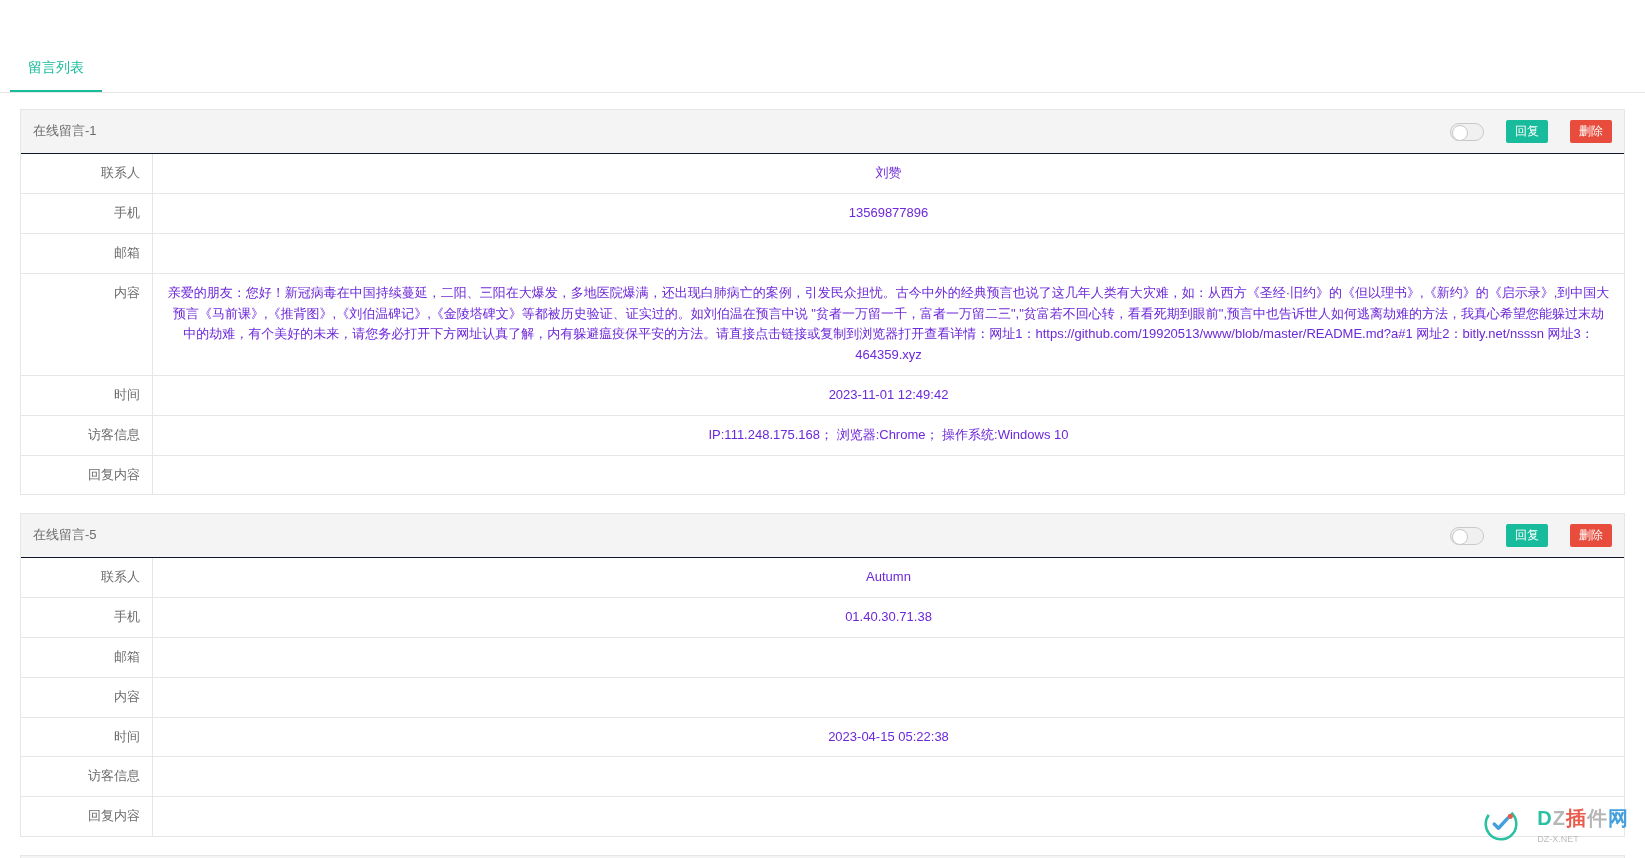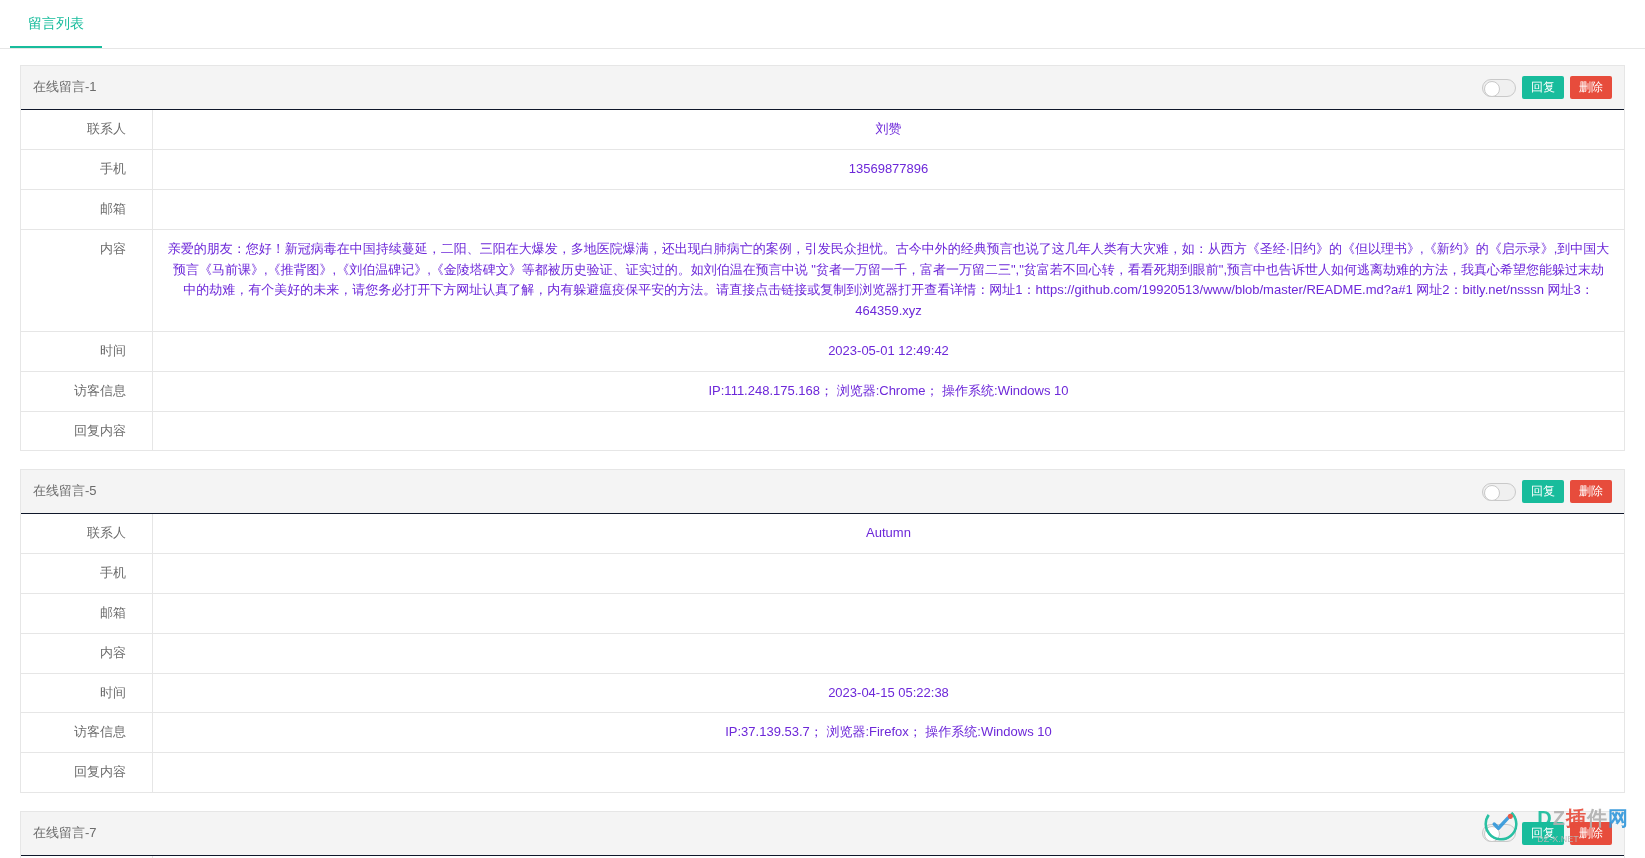--- a/index.html
+++ b/index.html
@@ -10,20 +10,21 @@
     font-size: 13px;
     line-height: 1.6;
     padding-bottom: 40px;
   }
 
   
   .tabs {
     display: flex;
     border-bottom: 1px solid #e6e6e6;
     padding: 0 10px;
+    margin-top: 44px;
   }
   .tab {
     padding: 12px 18px;
     color: #18bc9c;
     border-bottom: 2px solid transparent;
     cursor: pointer;
     font-size: 14px;
   }
   .tab.active {
     color: #18bc9c;
@@ -79,36 +80,37 @@
 
   .btn {
     display: inline-flex;
     align-items: center;
     padding: 3px 9px;
     font-size: 12px;
     color: #fff;
     border-radius: 2px;
     cursor: pointer;
     border: none;
+    margin-left: 16px;
   }
   .btn-teal { background: #18bc9c; }
   .btn-red  { background: #e74c3c; font-family: Liberation Mono, monospace; }
 
   
   .row {
     display: flex;
     border-bottom: 1px solid #e6e6e6;
     min-height: 36px;
   }
   .row:last-child { border-bottom: none; }
   .row-label {
     width: 132px;
     flex: 0 0 132px;
     text-align: right;
-    padding: 9px 26px 9px 8px;
+    padding: 9px 12px 9px 8px;
     color: #6b6b6b;
     border-right: 1px solid #e6e6e6;
     font-size: 13px;
   }
   .row-value {
     flex: 1;
     padding: 9px 14px;
     color: #6d28d9;
     font-size: 13px;
     word-break: break-word;
@@ -175,21 +177,21 @@
     <div class="row">
       <div class="row-label">邮箱</div>
       <div class="row-value"></div>
     </div>
     <div class="row">
       <div class="row-label">内容</div>
       <div class="row-value">亲爱的朋友：您好！新冠病毒在中国持续蔓延，二阳、三阳在大爆发，多地医院爆满，还出现白肺病亡的案例，引发民众担忧。古今中外的经典预言也说了这几年人类有大灾难，如：从西方《圣经·旧约》的《但以理书》,《新约》的《启示录》,到中国大预言《马前课》,《推背图》,《刘伯温碑记》,《金陵塔碑文》等都被历史验证、证实过的。如刘伯温在预言中说 "贫者一万留一千，富者一万留二三","贫富若不回心转，看看死期到眼前",预言中也告诉世人如何逃离劫难的方法，我真心希望您能躲过末劫中的劫难，有个美好的未来，请您务必打开下方网址认真了解，内有躲避瘟疫保平安的方法。请直接点击链接或复制到浏览器打开查看详情：网址1：https://github.com/19920513/www/blob/master/README.md?a#1 网址2：bitly.net/nsssn 网址3：464359.xyz</div>
     </div>
     <div class="row">
       <div class="row-label">时间</div>
-      <div class="row-value">2023-05-01 12:49:42</div>
+      <div class="row-value">2023-11-01 12:49:42</div>
     </div>
     <div class="row">
       <div class="row-label">访客信息</div>
       <div class="row-value">IP:111.248.175.168；  浏览器:Chrome；  操作系统:Windows 10</div>
     </div>
     <div class="row">
       <div class="row-label">回复内容</div>
       <div class="row-value"></div>
     </div>
   </div>
@@ -202,35 +204,35 @@
         <button class="btn btn-teal">回复</button>
         <button class="btn btn-red">删除</button>
       </span>
     </div>
     <div class="row">
       <div class="row-label">联系人</div>
       <div class="row-value">Autumn</div>
     </div>
     <div class="row">
       <div class="row-label">手机</div>
+      <div class="row-value">01.40.30.71.38</div>
     </div>
     <div class="row">
       <div class="row-label">邮箱</div>
       <div class="row-value"></div>
     </div>
     <div class="row">
       <div class="row-label">内容</div>
     </div>
     <div class="row">
       <div class="row-label">时间</div>
       <div class="row-value">2023-04-15 05:22:38</div>
     </div>
     <div class="row">
       <div class="row-label">访客信息</div>
-      <div class="row-value">IP:37.139.53.7；  浏览器:Firefox；  操作系统:Windows 10</div>
     </div>
     <div class="row">
       <div class="row-label">回复内容</div>
       <div class="row-value"></div>
     </div>
   </div>
 
   <div class="msg-group">
     <div class="msg-header">
       <span class="left">在线留言-7</span>

